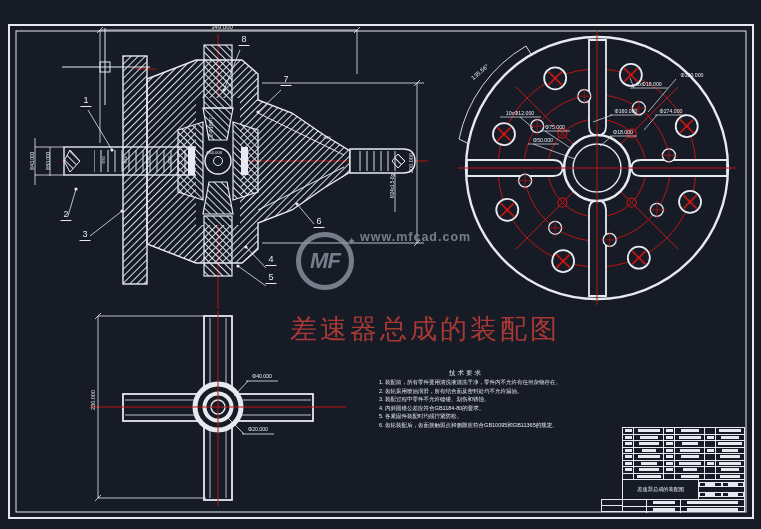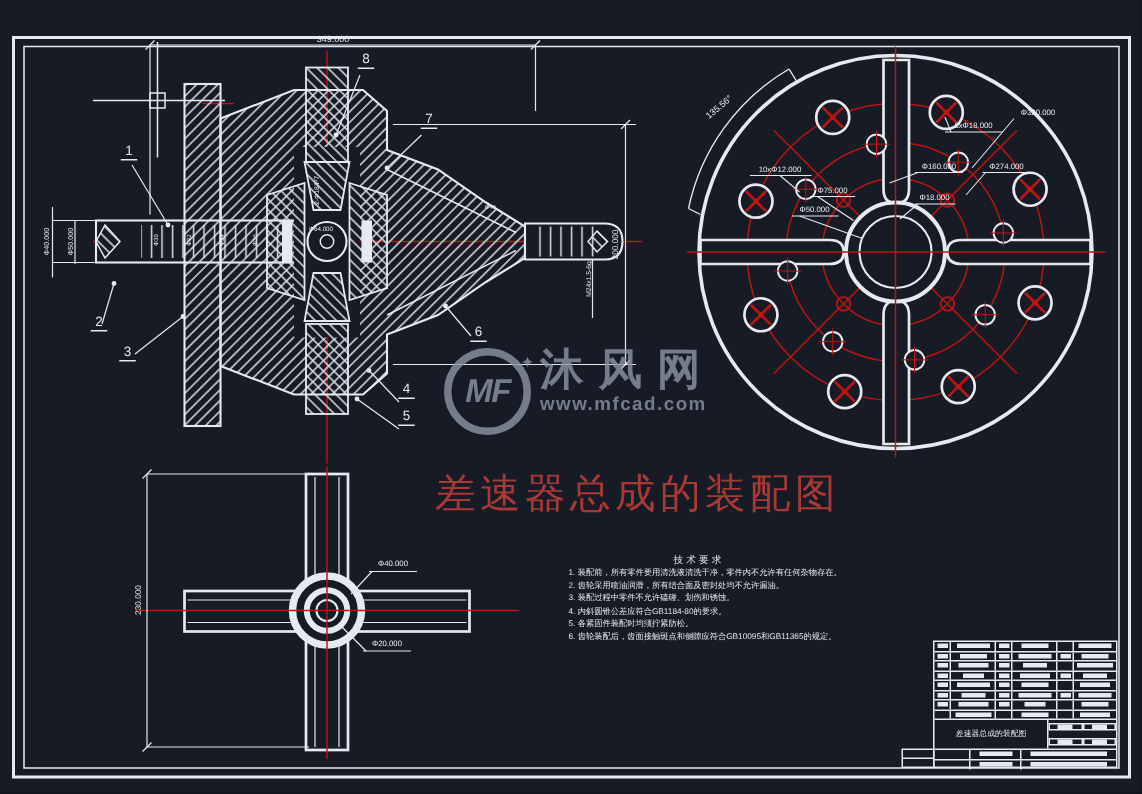--- a/index.html
+++ b/index.html
@@ -341,21 +341,20 @@
       <div class="tr-line" style="left: 379px; top: 414.4px;">5. 各紧固件装配时均须拧紧防松。</div>
       <div class="tr-line" style="left: 379px; top: 423px;">6. 齿轮装配后，齿面接触斑点和侧隙应符合GB10095和GB11365的规定。</div>
     </div>
 
   <div id="watermark">
     <div id="wm-logo">
       <span class="mf">MF</span>
       <span id="wm-spark">✦</span>
     </div>
     <div id="wm-col">
-      <div id="wm-name">沐风网</div>
       <div id="wm-url">www.mfcad.com</div>
     </div>
   </div>
 
   <div id="titleblock">
       <div class="tb-row" style="height: 6.5px;">
         <div class="tb-cell" style="flex: 0 0 11px;">
           <div class="blob" style="width: 7px;"></div>
         </div>
         <div class="tb-cell" style="flex: 0 0 30px;">

